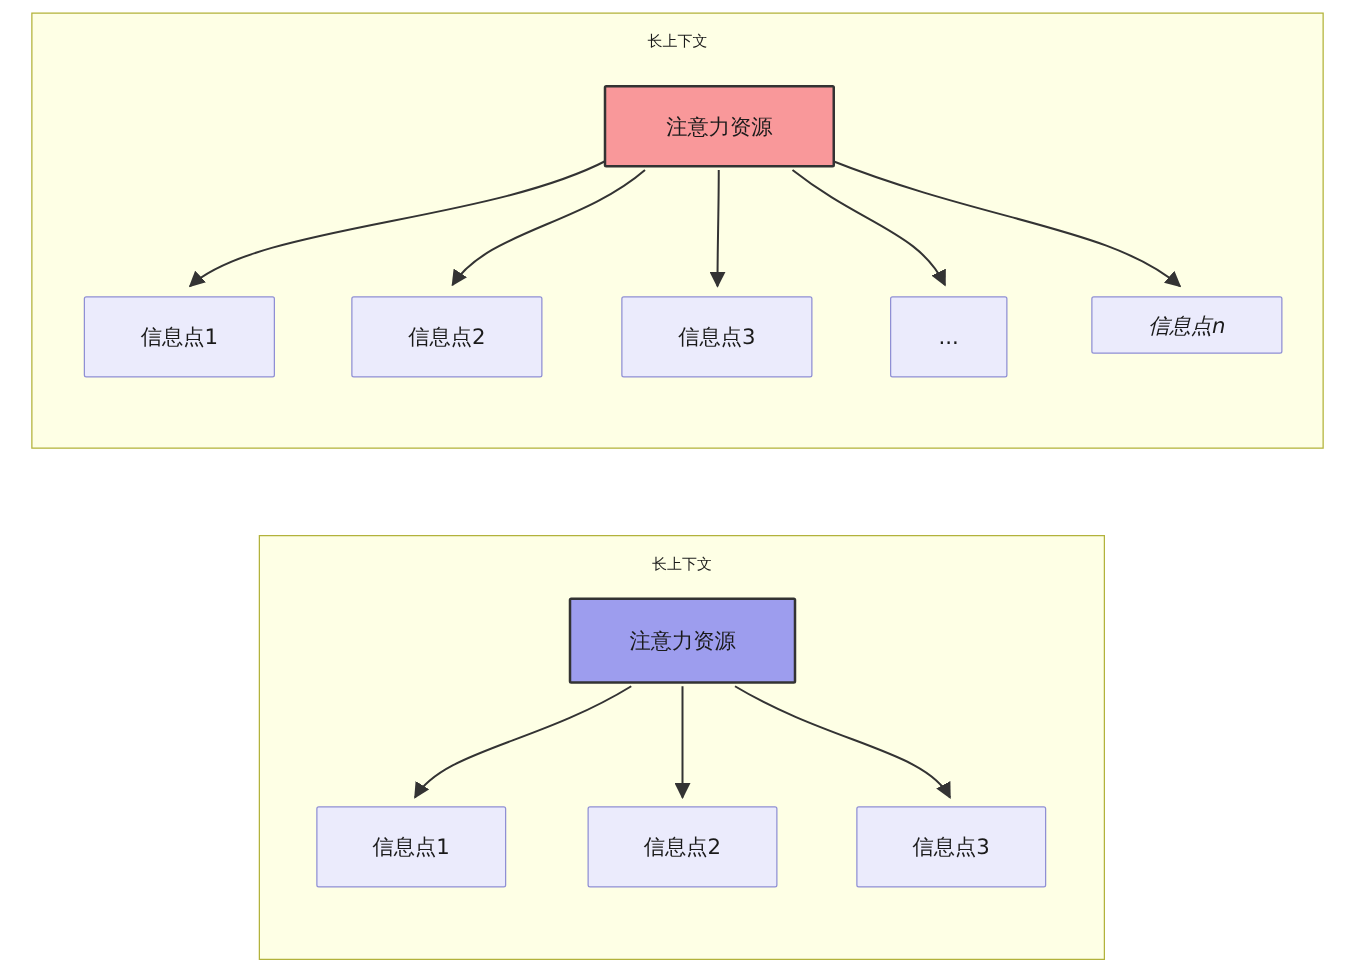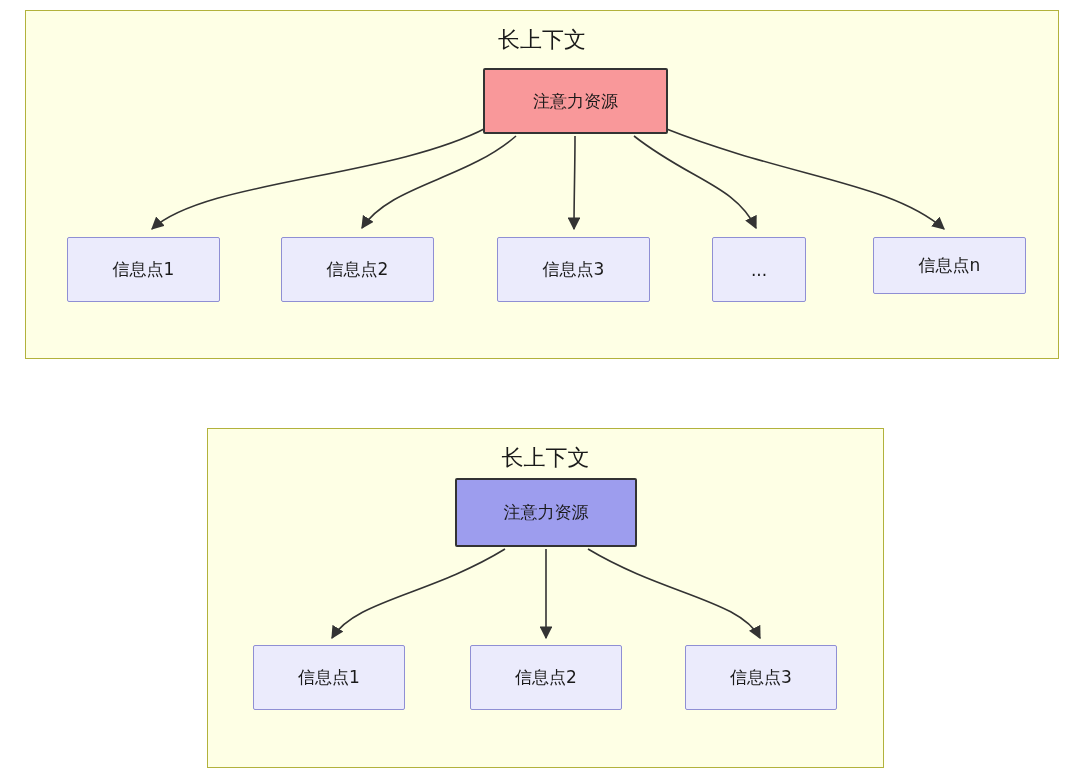--- a/index.html
+++ b/index.html
@@ -21,21 +21,21 @@
     background: var(--container-bg, #feffe5);
     border: 1.5px solid var(--container-border, #b2b23c);
     box-sizing: border-box;
   }
   .container-title {
     position: absolute;
     left: 0;
     right: 0;
     top: 14px;
     text-align: center;
-    font-size: 22px;
+    font-size: 12px;
     color: var(--text-color, #1a1a1a);
   }
   .node {
     position: absolute;
     box-sizing: border-box;
     display: flex;
     align-items: center;
     justify-content: center;
     font-size: 17px;
     text-align: center;
@@ -99,21 +99,21 @@
     <path class="edge" marker-end="url(#arrow)" d="M 546 549 C 546 580, 546 608, 546 638"></path>
     <path class="edge" marker-end="url(#arrow)" d="M 588 549 C 665 595, 740 600, 760 638"></path>
   </svg>
 
   <div class="node attention long" style="left:483px; top:68px; width:185px; height:66px;">注意力资源</div>
 
   <div class="node info" style="left:67px; top:237px; width:153px; height:65px;">信息点1</div>
   <div class="node info" style="left:281px; top:237px; width:153px; height:65px;">信息点2</div>
   <div class="node info" style="left:497px; top:237px; width:153px; height:65px;">信息点3</div>
   <div class="node info" style="left:712px; top:237px; width:94px; height:65px;">...</div>
-  <div class="node info" style="left:873px; top:237px; width:153px; height:57px;">信息点n</div>
+  <div class="node info" style="left:873px; top:237px; width:153px; height:46px;font-style:italic;">信息点n</div>
 
   <div class="node attention short" style="left:455px; top:478px; width:182px; height:69px;">注意力资源</div>
 
   <div class="node info" style="left:253px; top:645px; width:152px; height:65px;">信息点1</div>
   <div class="node info" style="left:470px; top:645px; width:152px; height:65px;">信息点2</div>
   <div class="node info" style="left:685px; top:645px; width:152px; height:65px;">信息点3</div>
 
 </div>
 
 </body></html>

